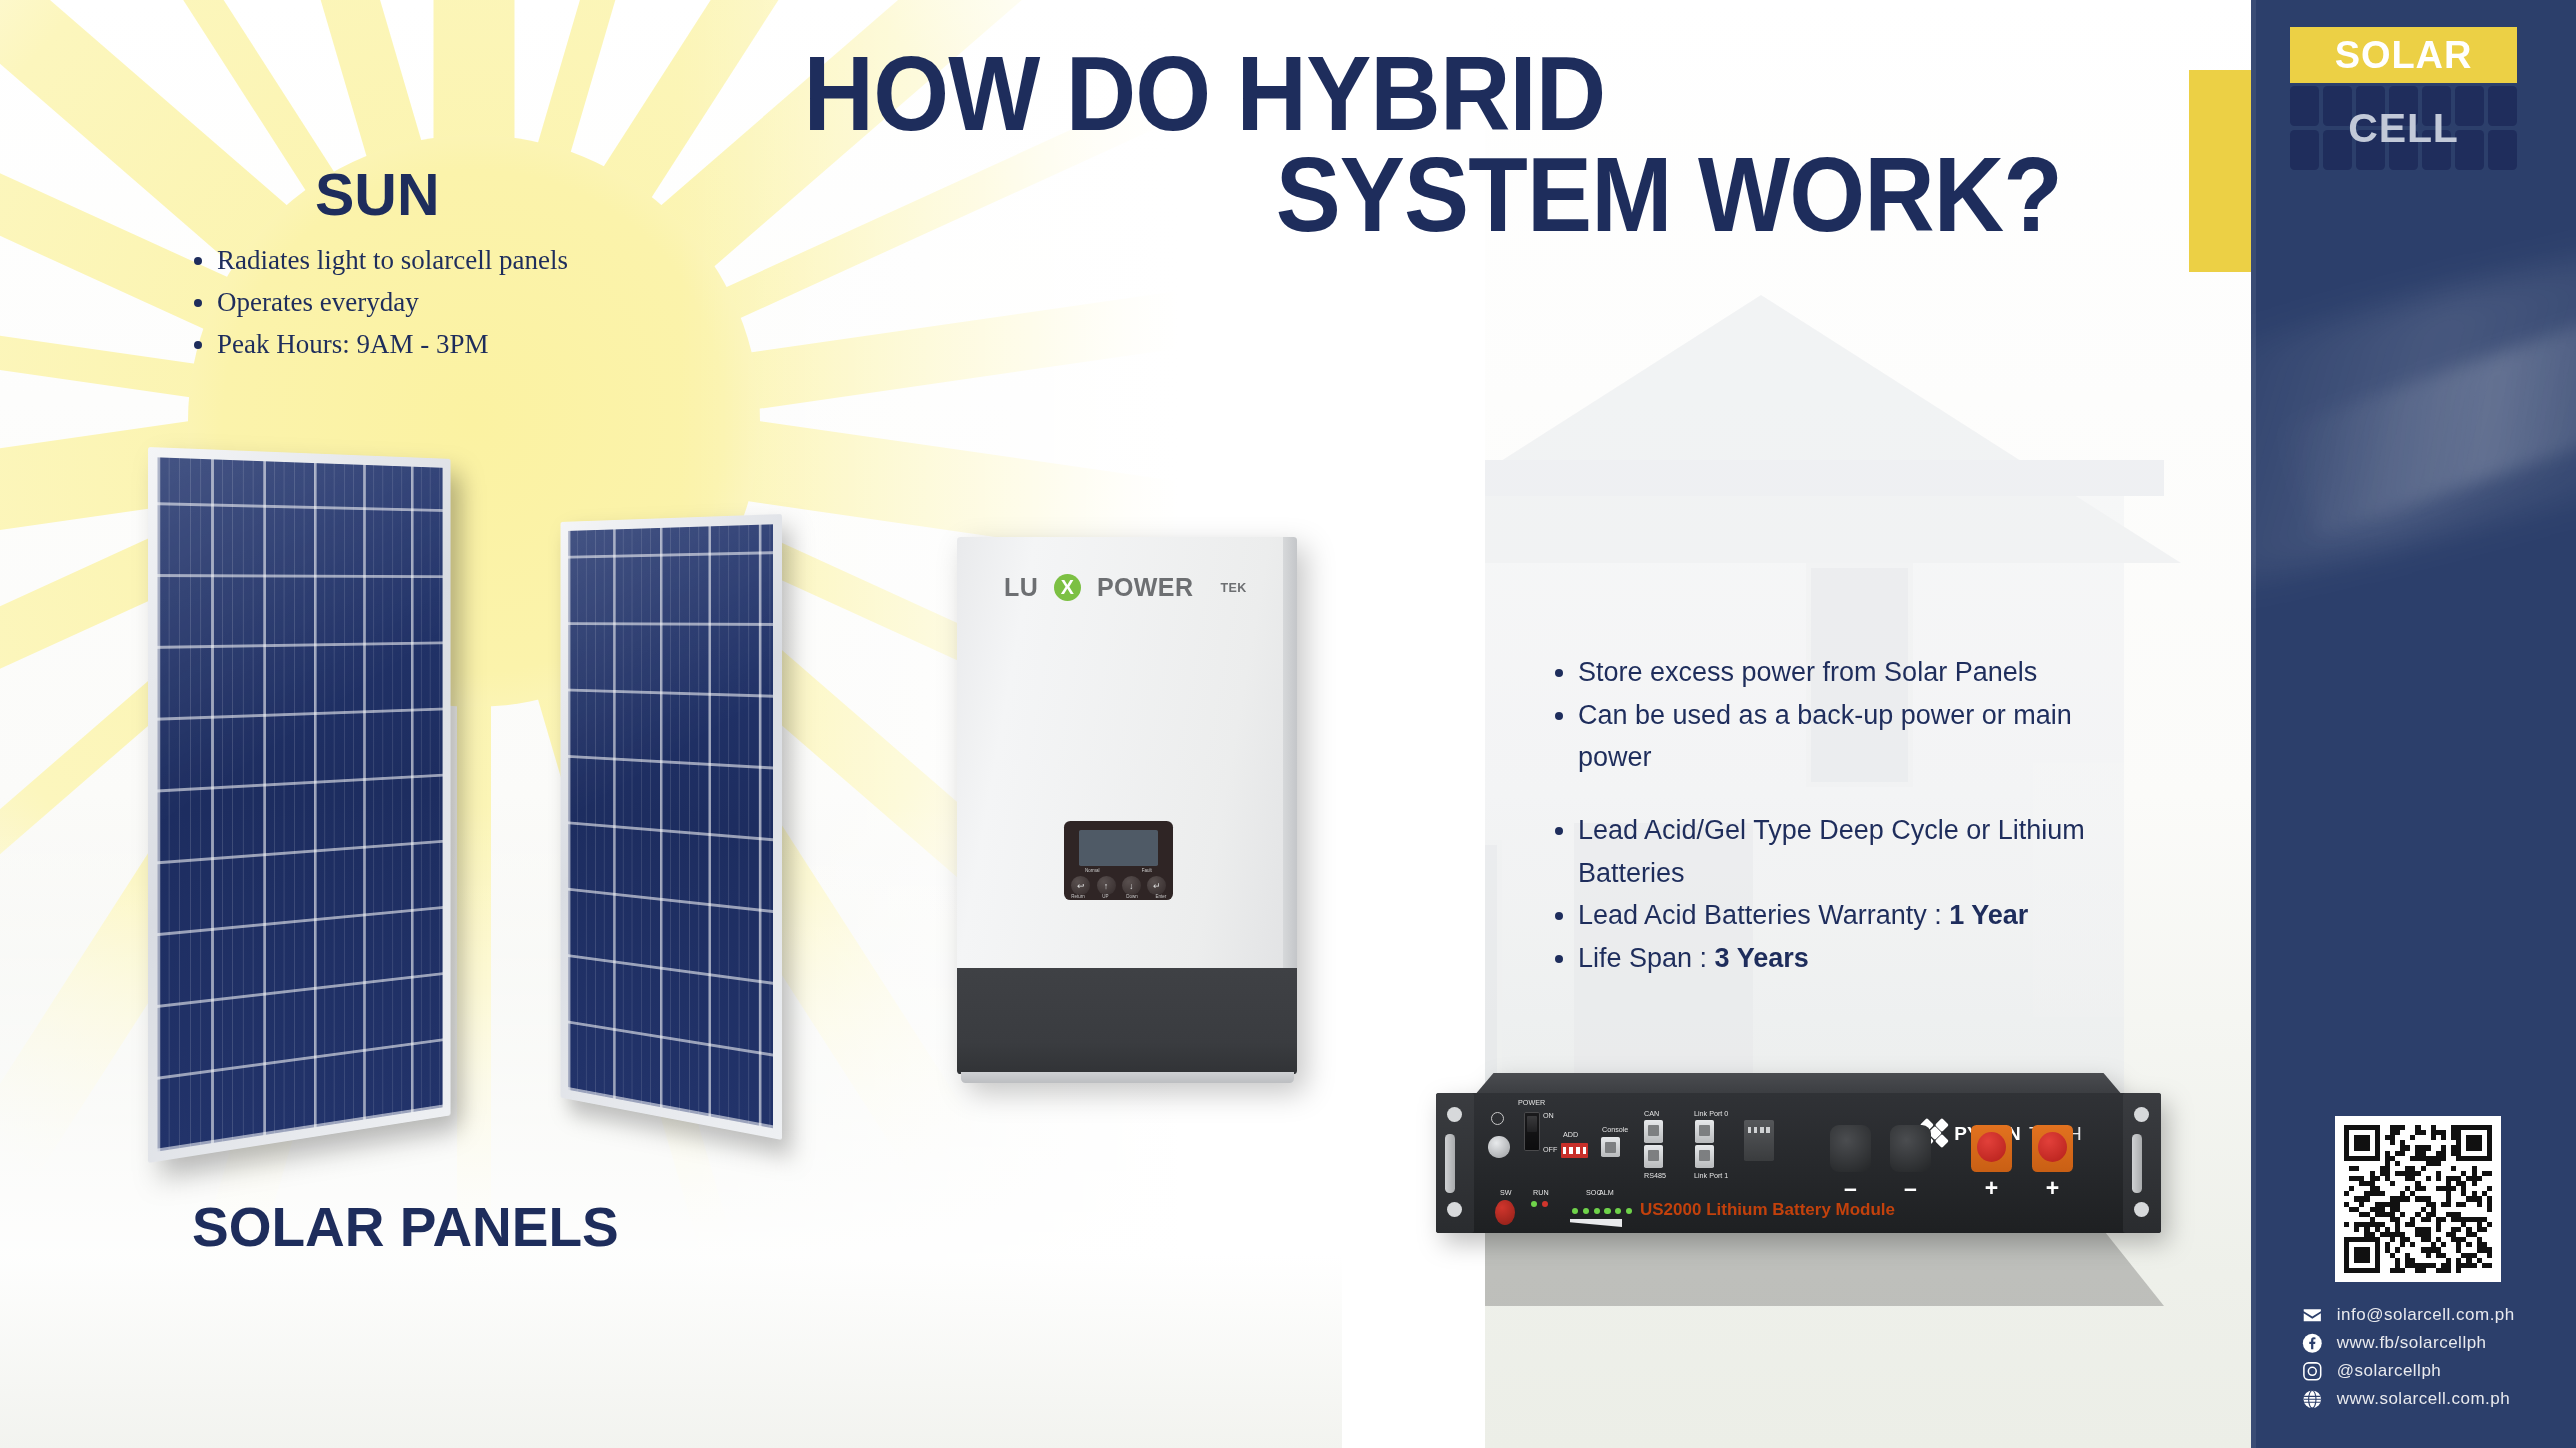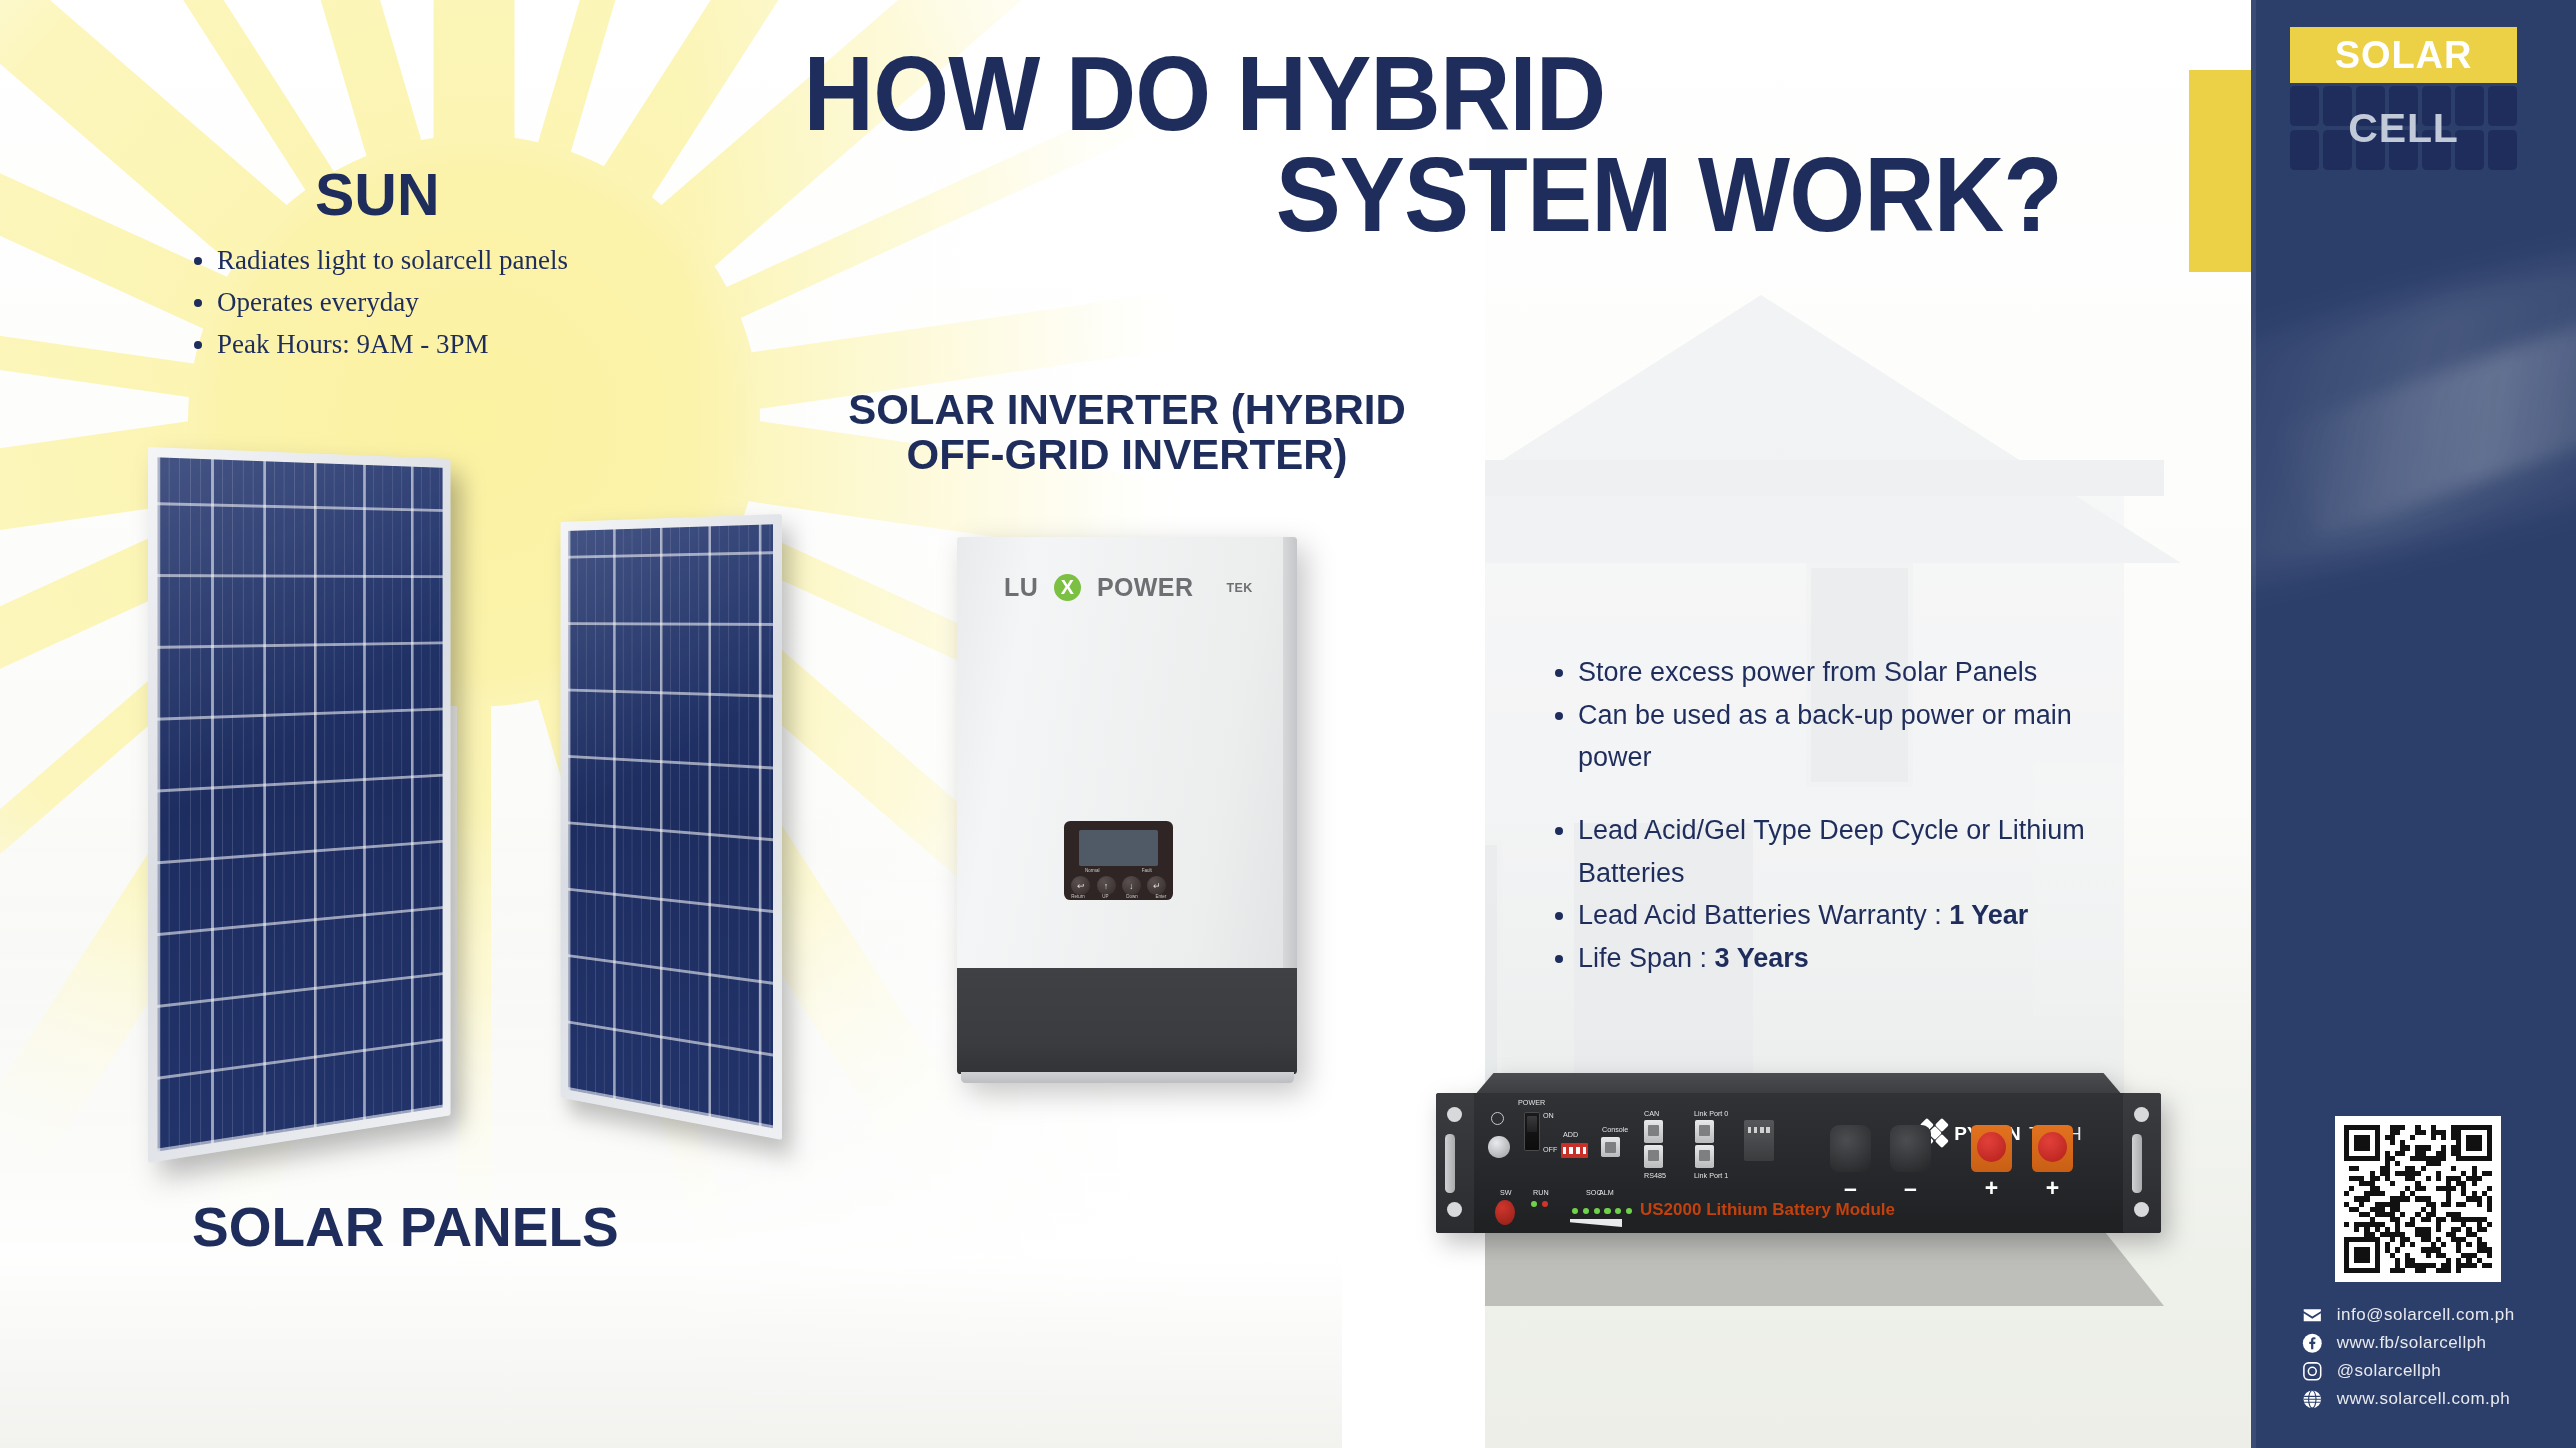--- a/index.html
+++ b/index.html
@@ -235,21 +235,21 @@
     position:absolute; left:47px; top:36px;
     display:flex; align-items:center; gap:15px;
     font-weight:bold; font-size:25px; color:#6d6f72; letter-spacing:0.4px;
   }
   .lux-x{
     display:inline-flex; align-items:center; justify-content:center;
     width:27px;height:27px;border-radius:50%;
     background:#7cc043; color:#fff; font-size:19.7px; font-weight:bold;
     margin:0 0.9px;
   }
-  .lux-tek{ font-size:12.5px; vertical-align:super; color:#6d6f72; margin-left:18px; }
+  .lux-tek{ font-size:12.5px; vertical-align:super; color:#6d6f72; margin-left:12px; }
 
   .lcd-panel{
     position:absolute; left:107px; top:284px; width:109px; height:79px;
     background:#2f2525; border-radius:6.3px;
   }
   .lcd-screen{
     position:absolute; left:15px; top:9px; width:79px; height:36px;
     background:#4f5a66; border-radius:1.8px;
   }
   .lcd-leds{
@@ -511,24 +511,20 @@
       <div class="pglass"></div>
     </div>
   </div>
   <div class="panelB">
     <div class="pframe">
       <div class="pglass"></div>
     </div>
   </div>
   <div class="panels-head">SOLAR PANELS</div>
 
-  <div class="inv-head">
-    <span>SOLAR INVERTER (HYBRID</span><br>
-    <span>OFF-GRID INVERTER)</span>
-  </div>
 
   <div class="inverter">
     <div class="inv-body"></div>
     <div class="inv-side"></div>
     <div class="inv-bottom"></div>
     <div class="inv-bottom-lip"></div>
 
     <div class="lux-logo">
       <span>LU</span>
       <span class="lux-x">X</span>

